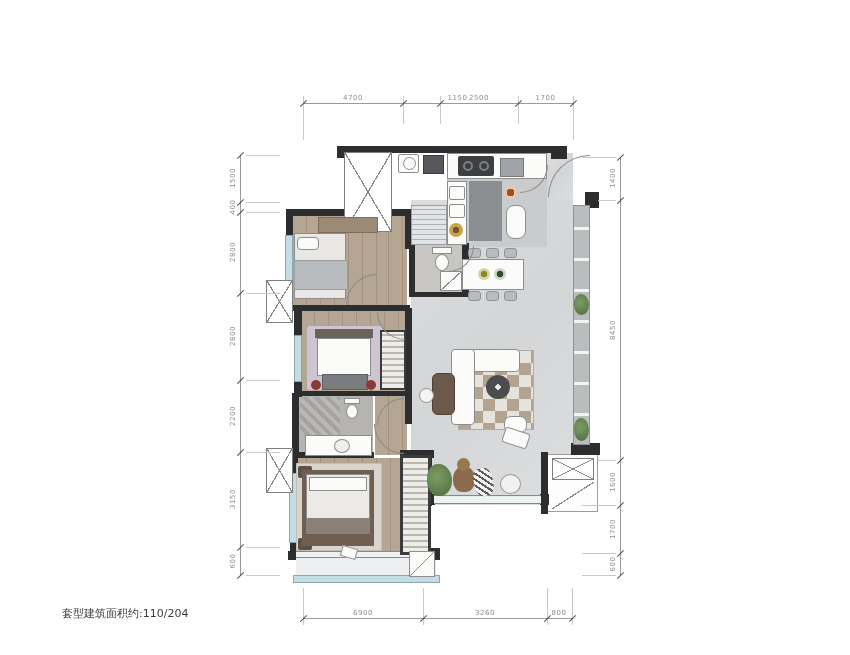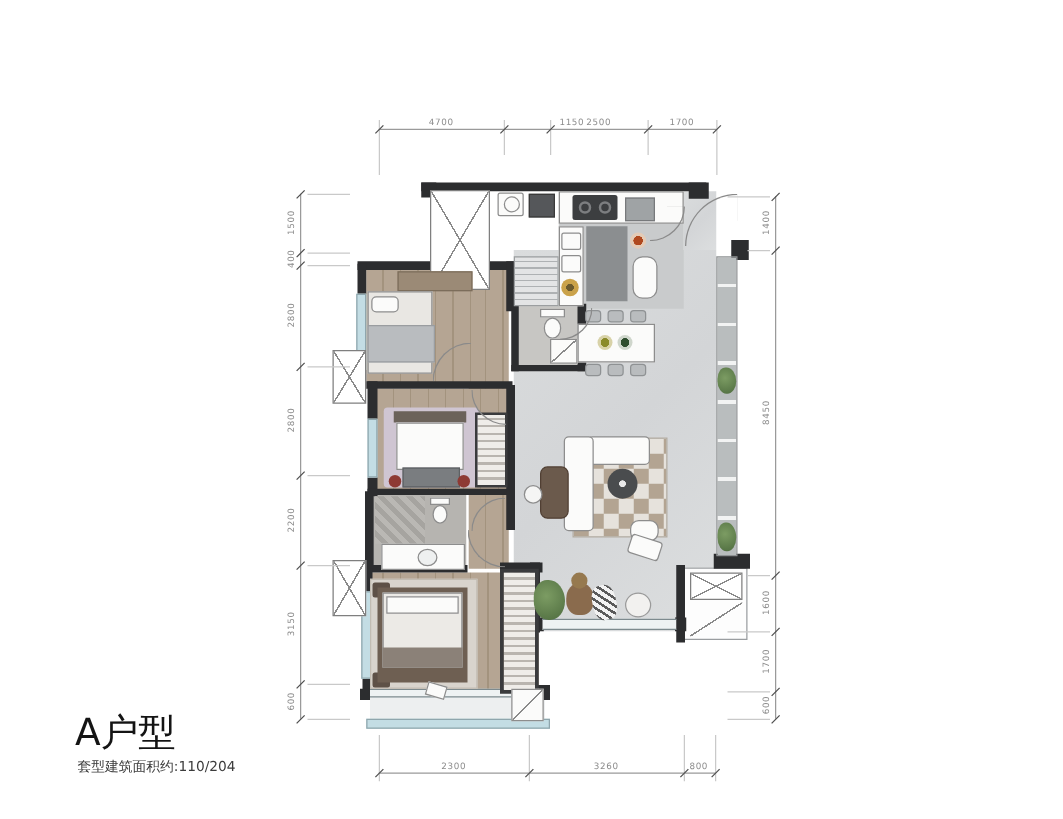--- a/index.html
+++ b/index.html
@@ -209,21 +209,21 @@
   <div>
     <div class="dline" style="left:303px;top:618px;width:269px;height:1px;"></div>
     <div class="ext" style="left:303px;top:588px;width:1px;height:37px;"></div>
     <div class="ext" style="left:423px;top:588px;width:1px;height:37px;"></div>
     <div class="ext" style="left:547px;top:588px;width:1px;height:37px;"></div>
     <div class="ext" style="left:572px;top:588px;width:1px;height:37px;"></div>
     <span class="tk" style="left:299px;top:618px;"></span>
       <span class="tk" style="left:419px;top:618px;"></span>
     <span class="tk" style="left:543px;top:618px;"></span>
       <span class="tk" style="left:568px;top:618px;"></span>
-    <span class="dl" style="left:333px;top:609px;width:60px;">2300</span>
+    <span class="dl" style="left:333px;top:609px;width:60px;">6900</span>
     <span class="dl" style="left:455px;top:609px;width:60px;">3260</span>
     <span class="dl" style="left:545px;top:609px;width:28px;">800</span>
   </div>
 
   <div>
     <div class="dline" style="left:240px;top:155px;width:1px;height:420px;"></div>
     <div class="ext" style="left:246px;top:155px;width:34px;height:1px;"></div>
     <div class="ext" style="left:246px;top:202px;width:34px;height:1px;"></div>
     <div class="ext" style="left:246px;top:212px;width:34px;height:1px;"></div>
     <div class="ext" style="left:246px;top:293px;width:34px;height:1px;"></div>
@@ -262,16 +262,15 @@
       <span class="tk" style="left:616px;top:505px;"></span>
     <span class="tk" style="left:616px;top:553px;"></span>
       <span class="tk" style="left:616px;top:575px;"></span>
     <span class="dl dlv" style="left:583px;top:174px;width:60px;">1400</span>
     <span class="dl dlv" style="left:583px;top:326px;width:60px;">8450</span>
     <span class="dl dlv" style="left:583px;top:478px;width:60px;">1600</span>
     <span class="dl dlv" style="left:583px;top:525px;width:60px;">1700</span>
     <span class="dl dlv" style="left:583px;top:560px;width:60px;">600</span>
   </div>
 
-  <div id="title">A户型</div>
   <div id="subtitle">套型建筑面积约:110/204</div>
 
 </div>
 
 </body></html>

